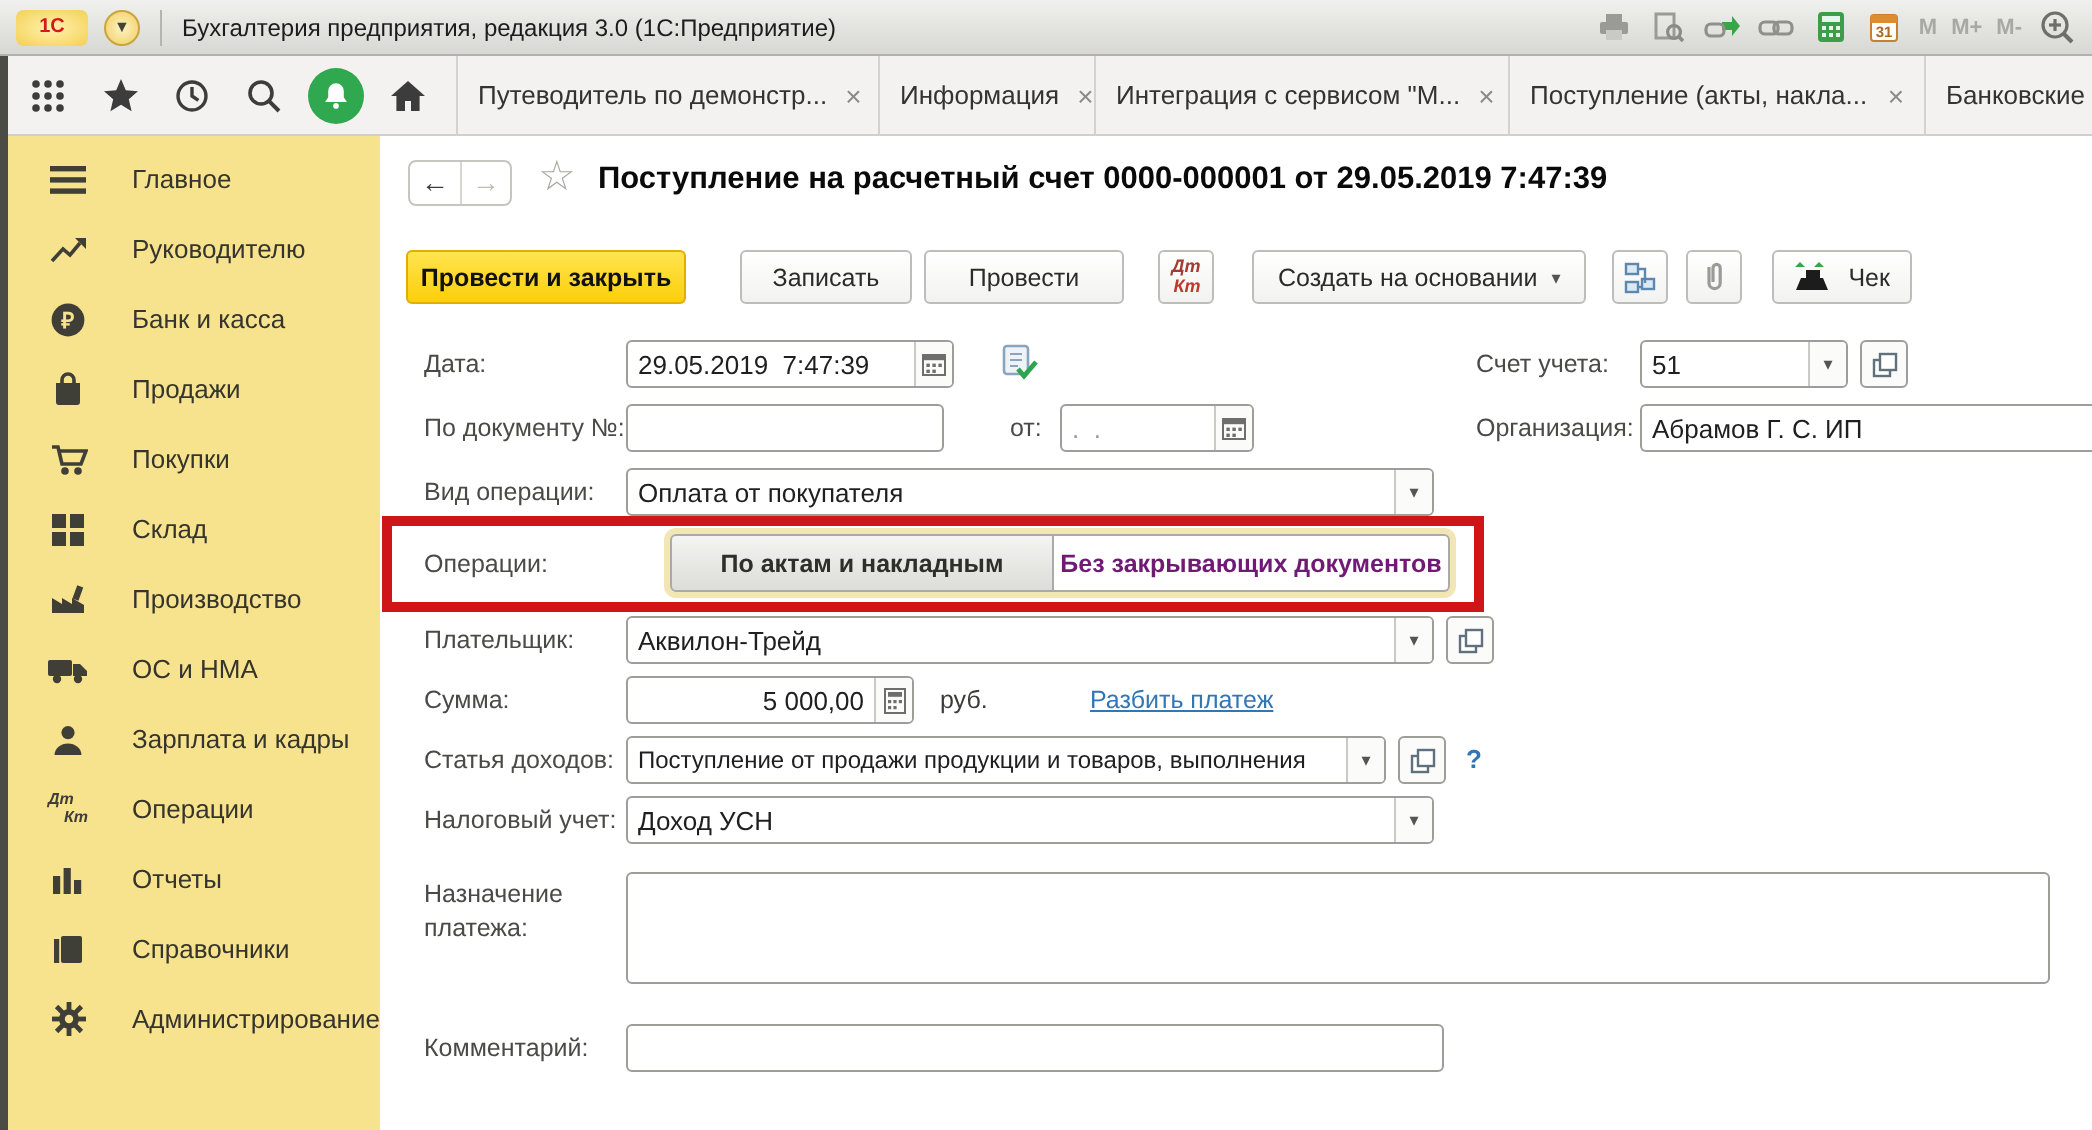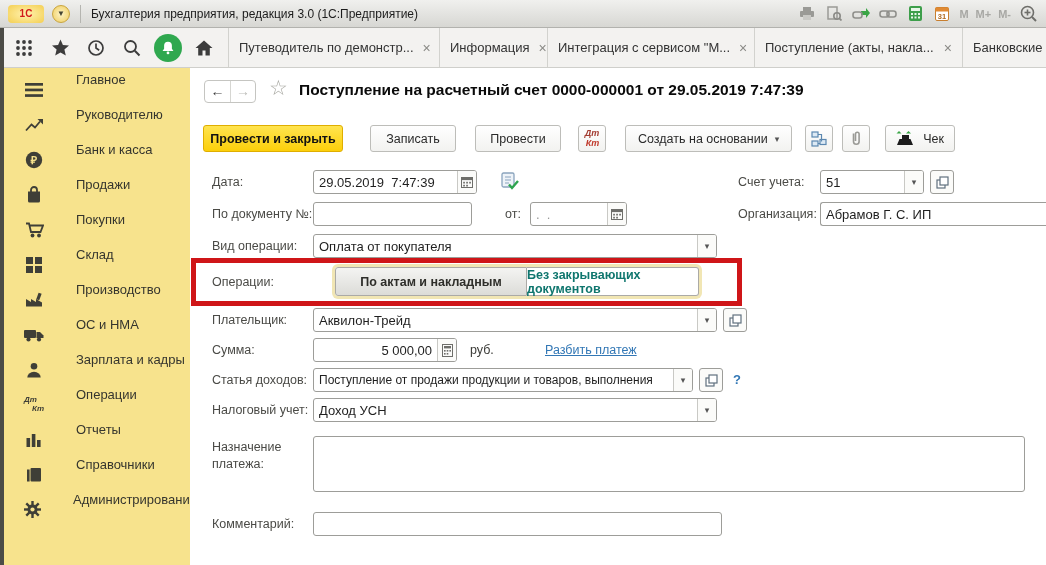--- a/index.html
+++ b/index.html
@@ -27,21 +27,21 @@
   .tabs { display:flex; align-items:stretch; border-left:1px solid #d2d2ce; }
   .tab { display:flex; align-items:center; justify-content:space-between; padding:12px 10px;
     border-right:1px solid #d2d2ce; font-size:13px; color:#333; white-space:nowrap; overflow:hidden; }
   .tab .close { margin-left:9px; color:#8a8a86; font-size:14px; line-height:1; }
 
   
   .content { display:flex; height:497px; position:relative; }
   .frame-left { position:absolute; left:0; top:28px; bottom:0; width:4px; background:#4c4c47; z-index:30; }
 
   .sidebar { width:190px; background:#f7e38d; padding-top:4px; flex:none; }
-  .sb-item { display:flex; height:35px; padding-left:24px; gap:32px;
+  .sb-item { display:flex; align-items:center; height:35px; padding-left:24px; gap:22px;
     font-size:13px; color:#35352e; }
   .sb-icon { width:20px; display:flex; justify-content:center; align-items:center; }
   .sb-dtkt { display:inline-block; font-size:8px; font-weight:bold; color:#3f3f37; line-height:1.1; width:20px; }
   .sb-dtkt .kt { display:block; text-align:right; }
 
   .main { position:relative; flex:1; background:#fff; overflow:hidden; }
 
   
   .navbtns { position:absolute; left:14px; top:12px; display:flex; background:#fff;
     border:1px solid #c5c5c1; border-radius:4px; overflow:hidden; }
@@ -84,21 +84,21 @@
   .dim { color:#999 !important; }
 
   
   .red-box { position:absolute; left:1px; top:190px; width:551px; height:48px;
     border:5px solid #cf1518; z-index:20; pointer-events:none; }
   .toggle-wrap { position:absolute; left:145px; top:199px; display:flex; height:29px;
     box-shadow:0 0 0 3px #f1e6b4; border-radius:3px; background:#fff; }
   .tg { display:flex; align-items:center; justify-content:center; font-size:12.5px;
     border:1px solid #abaaa6; height:100%;font-weight:bold; }
   .tg.sel { width:192px; background:linear-gradient(#f4f4f2,#dcdcd8); color:#2e2e2a; border-radius:3px 0 0 3px; }
-  .tg.alt { width:172px; background:#fff; color:#0f766e; border-left:none; border-radius:0 3px 3px 0; }
+  .tg.alt { width:198px; background:#fff; color:#701a75; border-left:none; border-radius:0 3px 3px 0; }
 
   svg .st { fill:none; stroke:#3f3f37; stroke-width:1.8; }
 </style>
 </head>
 <body>
 
 <div class="titlebar">
   <div class="logo-1c">1С</div>
   <div class="menu-circle">▼</div>
   <div class="tb-sep"></div>
@@ -377,21 +377,21 @@
     <div class="navbtns">
       <span class="navbtn back">←</span>
       <span class="navbtn fwd">→</span>
     </div>
     <span class="doc-star">☆</span>
     <div class="doc-title">Поступление на расчетный счет 0000-000001 от 29.05.2019 7:47:39</div>
 
     <div class="toolbar">
       <button class="btn btn-primary" style="width:140px">Провести и закрыть</button>
       <button class="btn" style="width:86px; margin-left:27px">Записать</button>
-      <button class="btn" style="width:86px; margin-left:19px">Провести</button>
+      <button class="btn" style="width:100px; margin-left:6px">Провести</button>
       <button class="btn btn-icon" style="margin-left:17px">
         <span class="dtkt-btn"><em>Дт</em><em class="kt">Кт</em></span>
       </button>
       <button class="btn" style="margin-left:19px">
         <span>Создать на основании</span>
         <span class="caret">▾</span>
       </button>
       <button class="btn btn-icon" style="margin-left:13px">
         <svg width="16" height="16" viewBox="0 0 16 16">
             <g fill="#dce9f4" stroke="#5b87b0" stroke-width="1.2">

